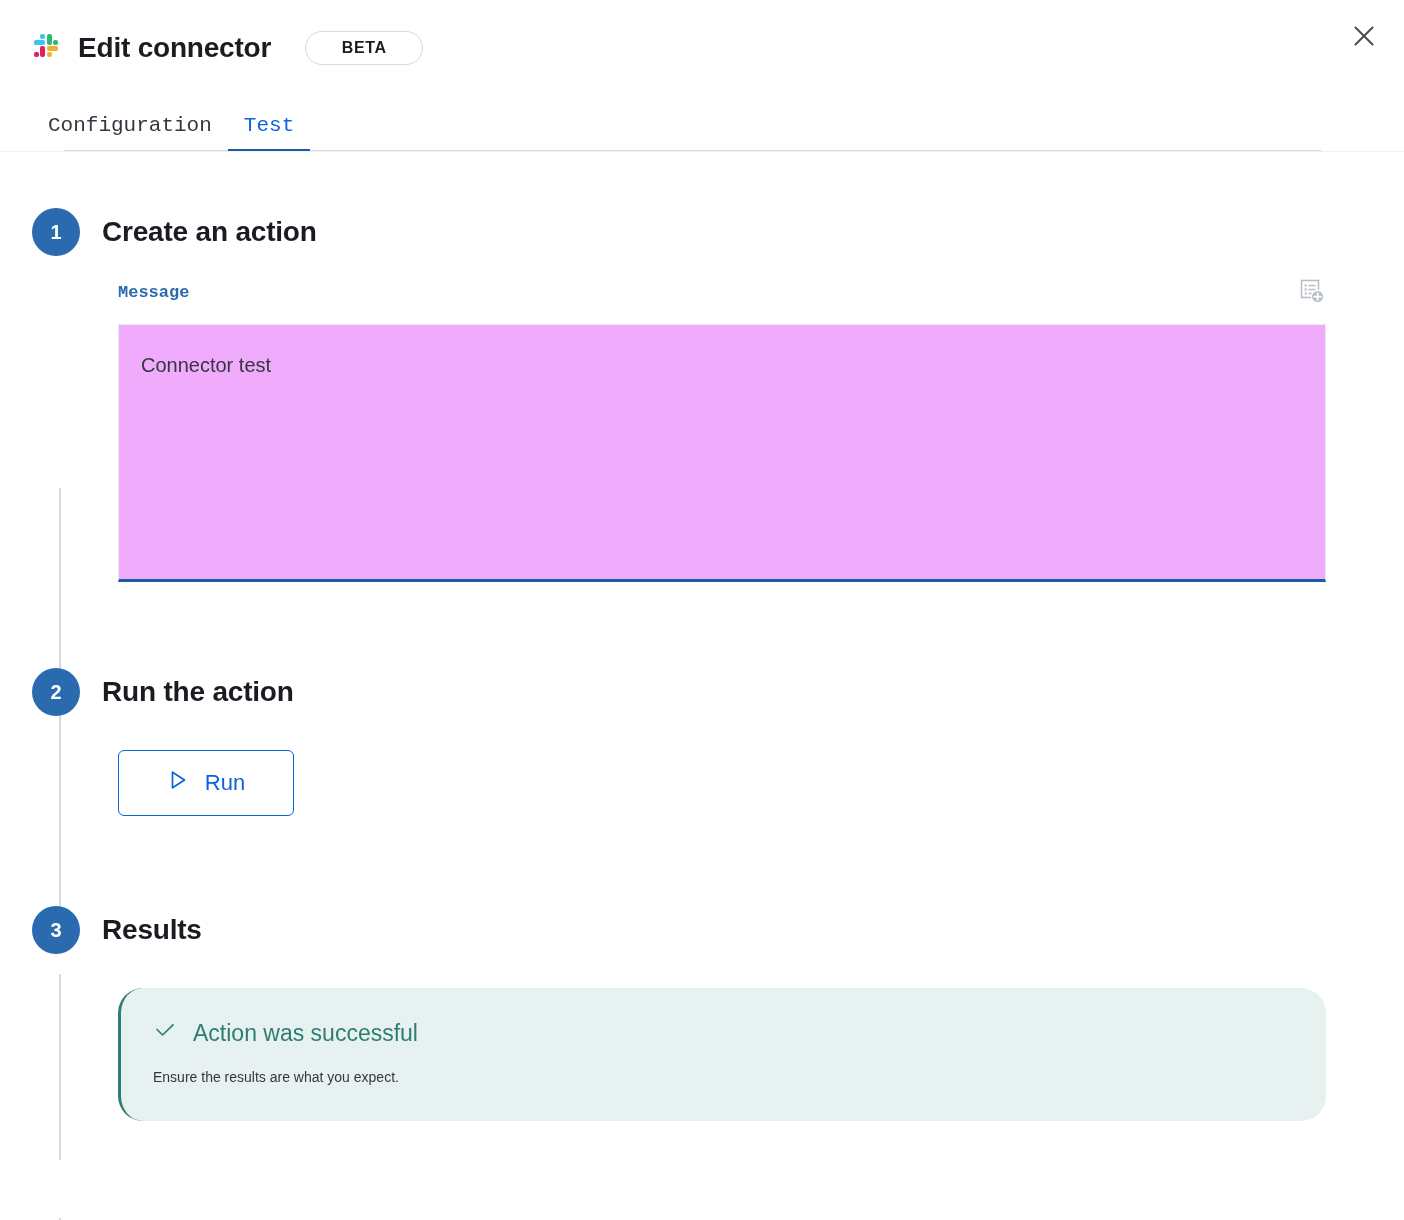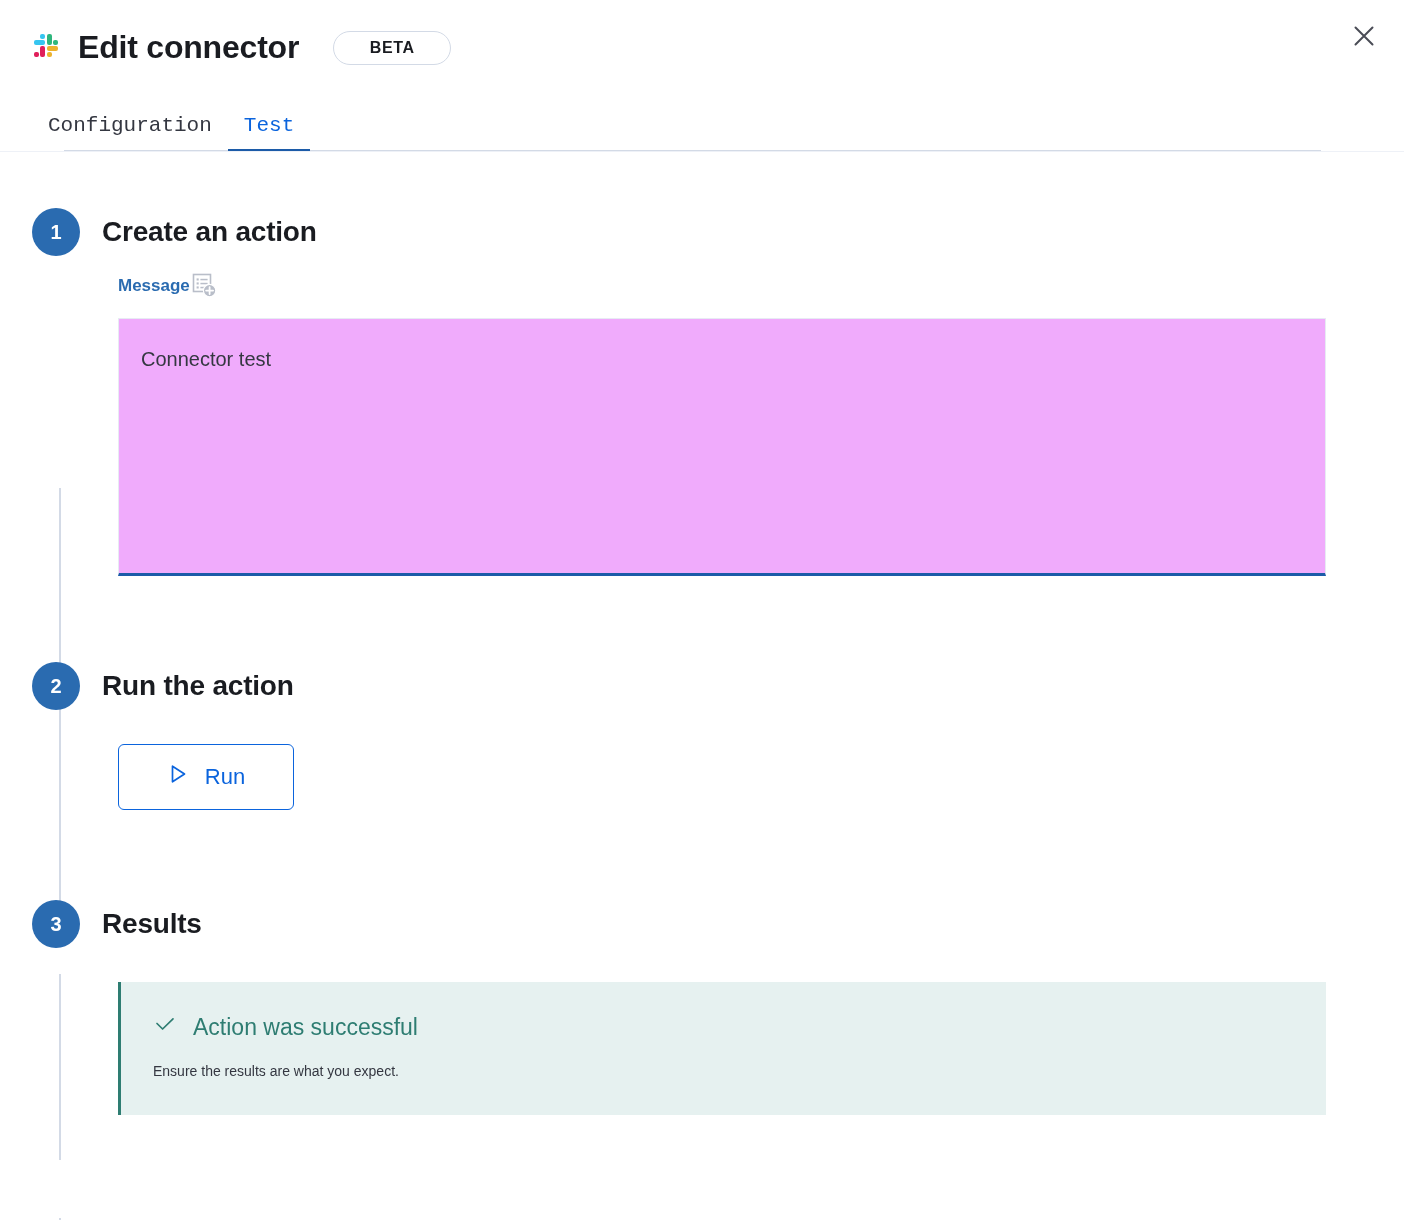--- a/index.html
+++ b/index.html
@@ -46,21 +46,21 @@
   .sl-b1 { width: 11px; height: 5px; background: #36C5F0; left: 2px;  top: 6px; }
   .sl-b2 { width: 5px;  height: 5px; background: #36C5F0; left: 8px;  top: 0px; }
   
   .sl-y1 { width: 11px; height: 5px; background: #ECB22E; left: 15px; top: 12px; }
   .sl-y2 { width: 5px;  height: 5px; background: #ECB22E; left: 15px; top: 18px; }
   
   .sl-r1 { width: 5px;  height: 11px; background: #E01E5A; left: 8px; top: 12px; }
   .sl-r2 { width: 5px;  height: 5px;  background: #E01E5A; left: 2px; top: 18px; }
 
   .flyout-title {
-    font-size: 32px;
+    font-size: 28px;
     font-weight: 700;
     color: #1a1c21;
     letter-spacing: -0.2px;
     line-height: 1.1;
   }
   .beta-badge {
     margin-left: 16px;
     display: inline-flex;
     align-items: center;
     justify-content: center;
@@ -181,24 +181,25 @@
     left: 59px;
     width: 2px;
     background: #d3dae6;
   }
 
   
   #step-1 { margin-top: 56px; }
   .field-label-row {
     display: flex;
     align-items: center;
-    justify-content: flex-start;
-    margin-top: 16px;
+    justify-content: space-between;
+    margin-top: 22px;
     padding-right: 0px;
     width: 1208px;
+    font-family: Liberation Mono, monospace;
   }
   .field-label {
     font-size: 17px;
     font-weight: 700;
     color: #2a6bb0;
   }
   .var-icon-btn {
     border: none;
     background: transparent;
     padding: 0;
@@ -253,20 +254,21 @@
   .run-btn .play { display: block; }
 
   
   #step-3 { margin-top: 90px; }
   .callout {
     margin-top: 34px;
     width: 1208px;
     background: #e6f1f0;
     border-left: 3px solid #2e7d72;
     padding: 30px 32px 34px 32px;
+    border-radius: 25px;
   }
   .callout-title {
     display: flex;
     align-items: center;
     gap: 16px;
     font-size: 23px;
     color: #2e7d72;
     font-weight: 400;
   }
   .callout-text {

